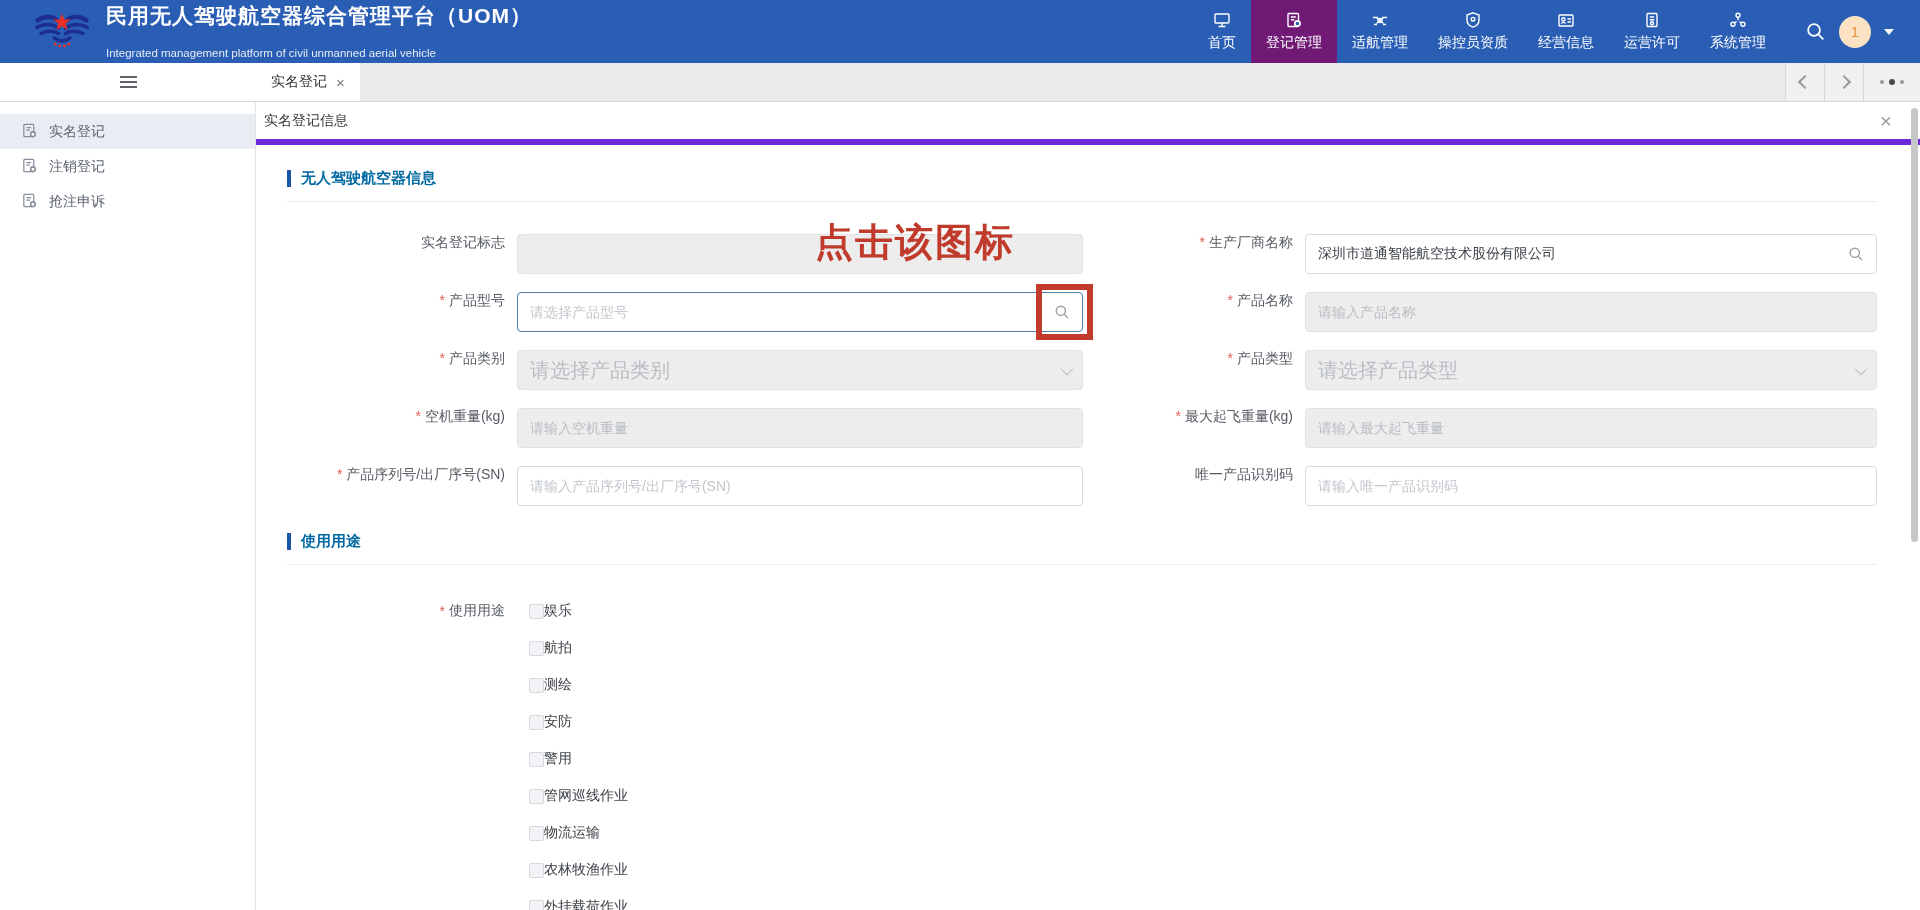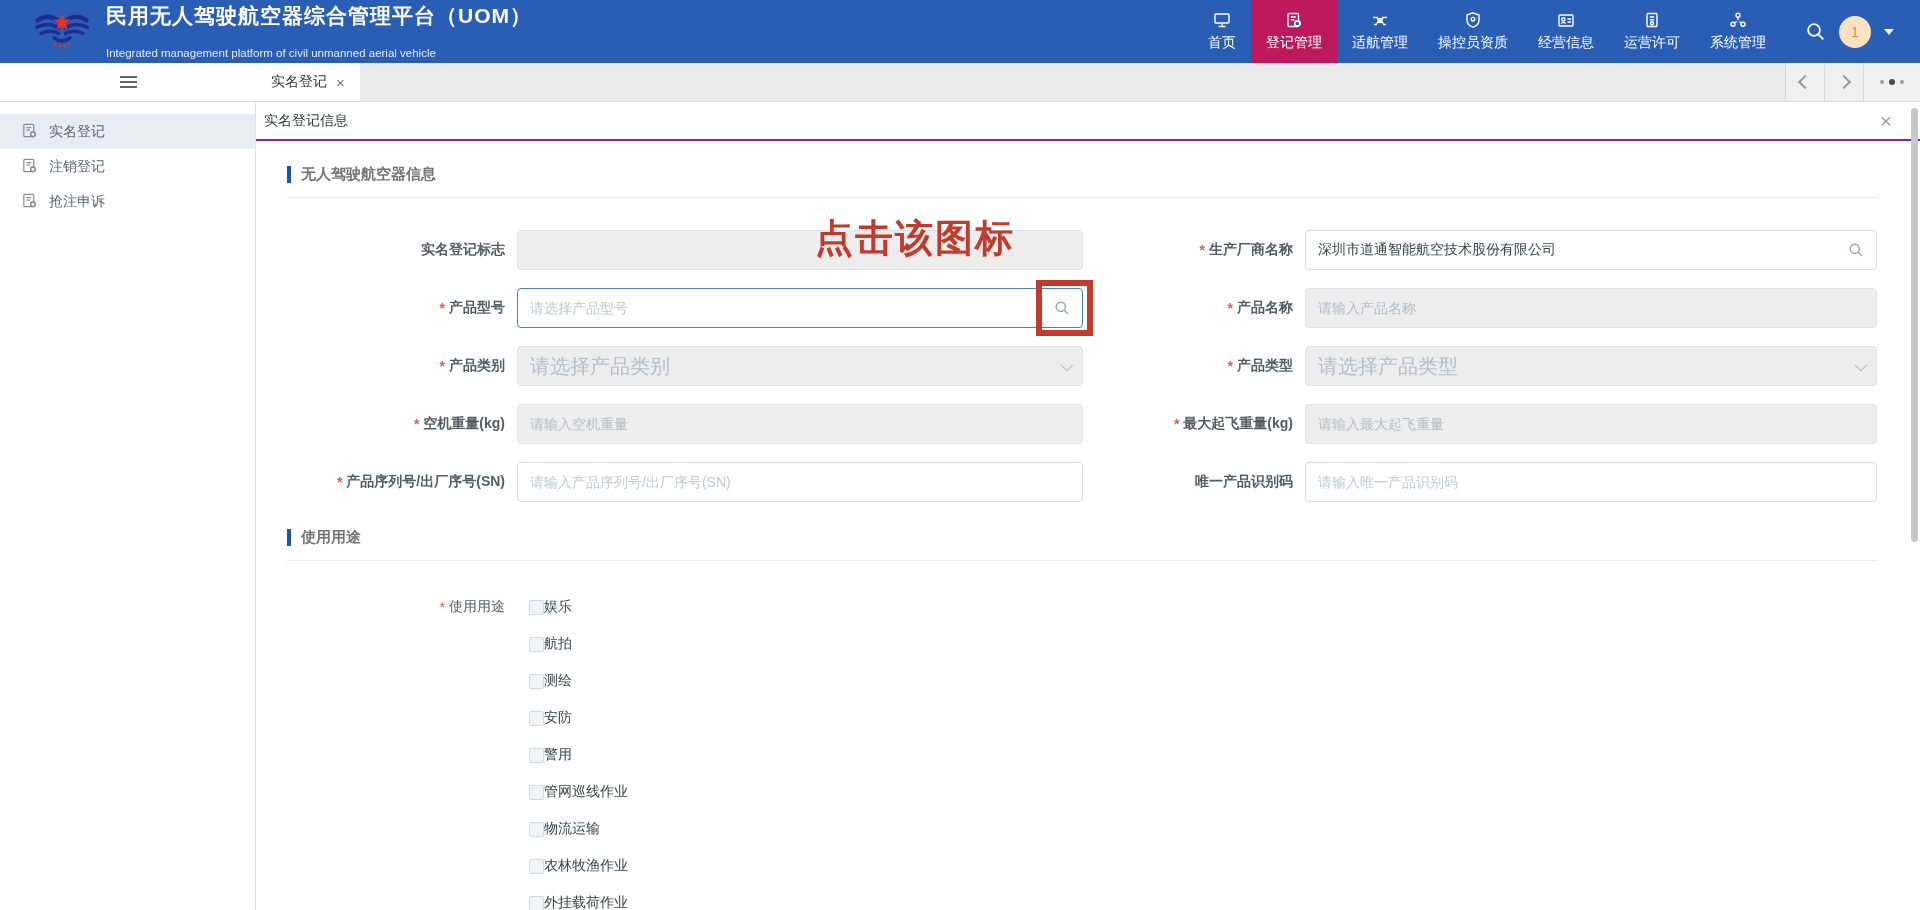--- a/index.html
+++ b/index.html
@@ -7,21 +7,21 @@
   .page{position:relative;width:1920px;height:910px;background:#fff;overflow:hidden;}
 
   
   .topbar{position:absolute;top:0;left:0;right:0;height:63px;background:#2a5eb4;display:flex;align-items:stretch;color:#fff;}
   .brand{display:flex;align-items:center;gap:16px;padding-left:34px;}
   .brand-text{display:flex;flex-direction:column;justify-content:center;}
   .brand-title{font-size:21px;font-weight:700;letter-spacing:1px;line-height:1.15;}
   .brand-sub{font-size:11.5px;color:rgba(255,255,255,.88);margin-top:18px;}
   .topnav{display:flex;margin-left:auto;align-items:stretch;}
   .nav-item{display:flex;flex-direction:column;align-items:center;justify-content:center;gap:5px;padding:0 15px;font-size:14px;cursor:pointer;white-space:nowrap;}
-  .nav-item.active{background:#be185d;}
+  .nav-item.active{background:#701a75;}
   .nav-ico{display:flex;align-items:center;justify-content:center;height:18px;}
   .top-right{display:flex;align-items:center;gap:13px;padding:0 26px 0 24px;}
   .search-btn{display:flex;align-items:center;cursor:pointer;}
   .avatar{width:32px;height:32px;border-radius:50%;background:#fbe2c2;color:#df913c;display:flex;align-items:center;justify-content:center;font-size:14px;cursor:pointer;}
   .caret{width:0;height:0;border-left:5px solid transparent;border-right:5px solid transparent;border-top:6px solid rgba(255,255,255,.95);cursor:pointer;}
 
   
   .subbar{position:absolute;top:63px;left:0;right:0;height:39px;display:flex;border-bottom:1px solid #d9d9d9;box-sizing:border-box;background:#fff;}
   .burger-cell{width:256px;display:flex;align-items:center;justify-content:center;background:#fff;cursor:pointer;flex:0 0 256px;}
   .burger{position:relative;width:17px;height:2px;background:#5f6368;}
@@ -37,30 +37,30 @@
   .chev.right{transform:rotate(-135deg);}
   .dots{width:6px;height:6px;border-radius:50%;background:#4a4a4a;box-shadow:-10px 0 0 -1px #9a9a9a,10px 0 0 -1px #9a9a9a;}
 
   
   .sidebar{position:absolute;top:102px;left:0;bottom:0;width:256px;box-sizing:border-box;border-right:1px solid #e3e3e3;background:#fff;padding-top:12px;}
   .side-item{height:35px;display:flex;align-items:center;gap:11px;padding-left:21px;font-size:14px;color:#5c6470;cursor:pointer;}
   .side-item.active{background:#e9edf3;}
 
   
   .content{position:absolute;top:102px;left:256px;right:0;bottom:0;background:#fff;overflow:hidden;}
-  .panel-head{height:37px;display:flex;align-items:center;justify-content:space-between;padding:0 28px 0 8px;border-bottom:2px solid #6d28d9;font-size:14px;color:#33373d;}
+  .panel-head{height:37px;display:flex;align-items:center;justify-content:space-between;padding:0 28px 0 8px;border-bottom:6px solid #6d28d9;font-size:14px;color:#33373d;}
   .panel-close{font-size:21px;color:#9aa0a6;line-height:1;cursor:pointer;font-weight:400;}
   .form-area{padding:24px 43px 0 31px;}
-  .sec-title{display:flex;align-items:center;gap:10px;font-size:15px;font-weight:700;color:#737373;}
+  .sec-title{display:flex;align-items:center;gap:10px;font-size:15px;font-weight:700;color:#0369a1;}
   .sec-bar{width:4px;height:17px;background:#1a56a8;}
   .sec-divider{height:1px;background:#ebedf0;margin-top:13px;}
   .sec2{margin-top:26px;}
 
   .form-grid{position:relative;margin-top:32px;display:grid;grid-template-columns:230px 566px 222px 572px;row-gap:18px;}
-  .flabel{display:flex;align-items:center;justify-content:flex-end;padding-right:12px;font-size:14px;color:#565b63;height:40px;box-sizing:border-box;white-space:nowrap;font-weight:bold;}
+  .flabel{display:flex;justify-content:flex-end;padding-right:12px;font-size:14px;color:#565b63;height:40px;box-sizing:border-box;white-space:nowrap;}
   .req{color:#e25a50;margin-right:4px;font-size:14px;}
   .fctrl{position:relative;height:40px;box-sizing:border-box;border:1px solid #d7dbe0;border-radius:4px;background:#fff;display:flex;align-items:center;padding:0 12px;}
   .fctrl input{border:none;outline:none;background:transparent;flex:1;font-size:14px;color:#3c4147;font-family:inherit;padding:0;min-width:0;}
   .fctrl input::placeholder{color:#c3c7cd;opacity:1;}
   .fctrl.disabled{background:#ededed;border-color:#e0e2e6;}
   .fctrl.disabled input::placeholder{color:#b9bdc4;}
   .fctrl.blue{border-color:#4f81ad;}
   .mag{flex:0 0 auto;margin-left:10px;display:flex;align-items:center;cursor:pointer;}
   .sel-text{flex:1;font-size:20px;color:#b9bdc4;}
   .sel-chev{width:8px;height:8px;border-right:1.6px solid #b4bac2;border-bottom:1.6px solid #b4bac2;transform:rotate(45deg) translateY(-2px);margin-left:8px;}

